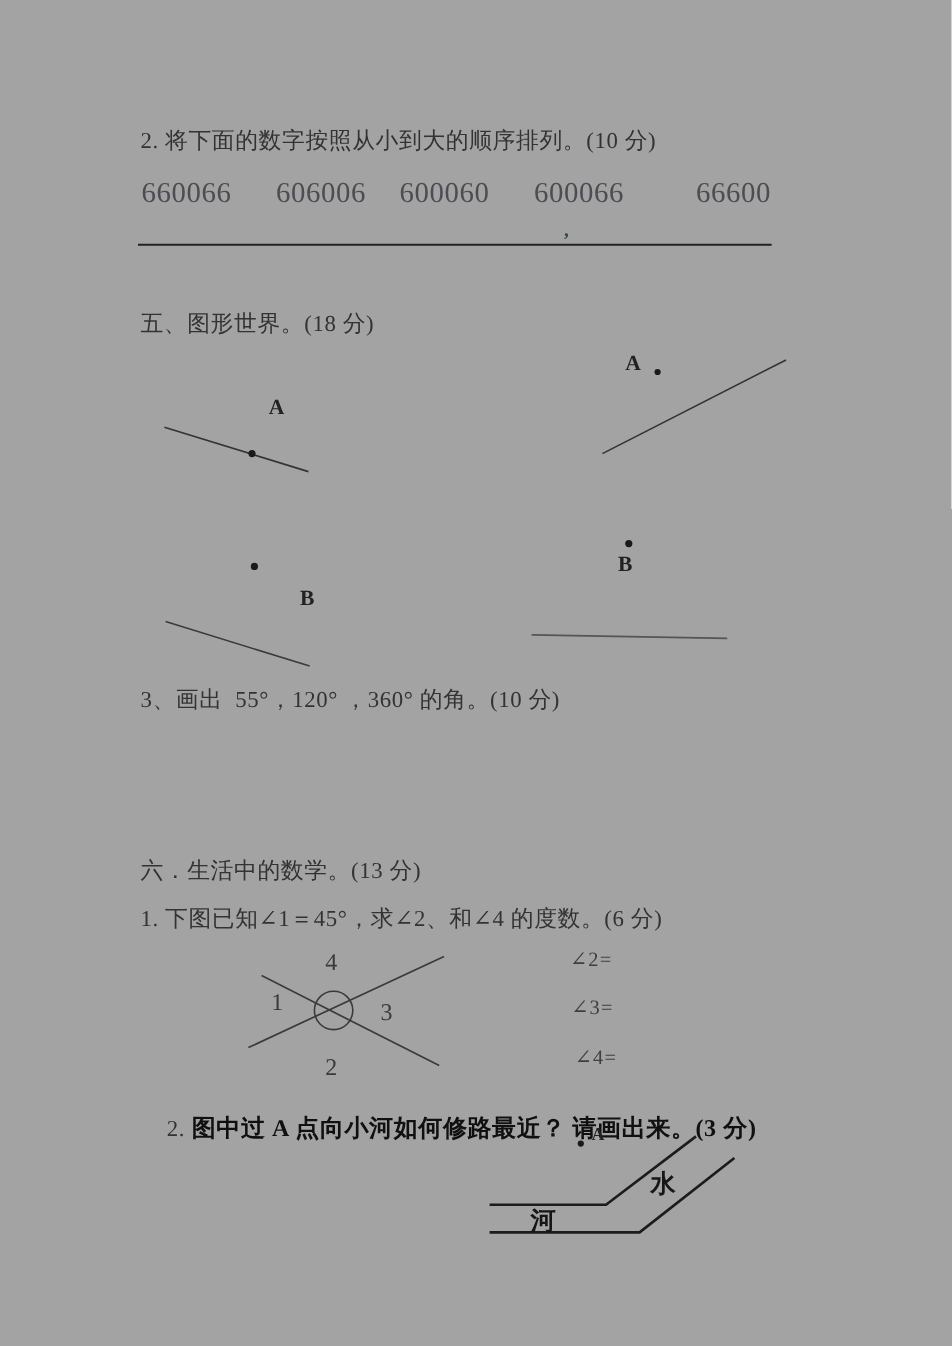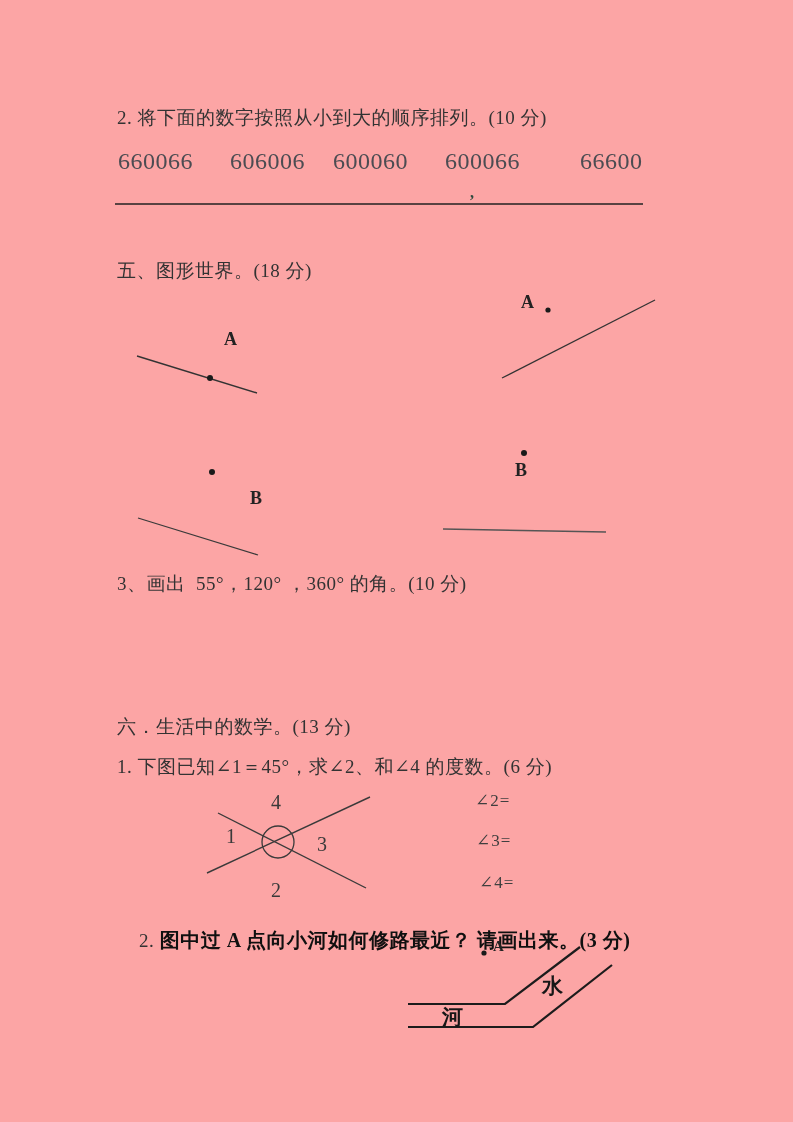--- a/index.html
+++ b/index.html
@@ -1,17 +1,17 @@
 <!DOCTYPE html>
 <html><head>
 <meta charset="utf-8">
 <style>
   html,body { margin:0; padding:0; background:#ffffff; }
   .page {
-    position:relative; width:793px; height:1122px; background:#fca5a5;
+    position:relative; width:793px; height:1122px; background:#a3a3a3;
     font-family:"Liberation Serif","DejaVu Serif",serif; overflow:hidden;
   }
   .abs { position:absolute; white-space:pre; }
   .t   { font-size:19px; line-height:1.25; color:#333333; letter-spacing:0.5px; }
   .num { font-size:24px; color:#4c4c52; letter-spacing:0.5px; }
   .ptlabel { font-size:18px; font-weight:bold; color:#222222; }
   .anglenum { font-size:20px; color:#3a3a3a; }
   .angleans { font-size:17px; color:#3f3f3f; letter-spacing:1px; }
   .boldq { font-size:20px; font-weight:bold; color:#101010; letter-spacing:0.5px; }
   .prefix { font-weight:normal; color:#333333; font-size:19px; }

